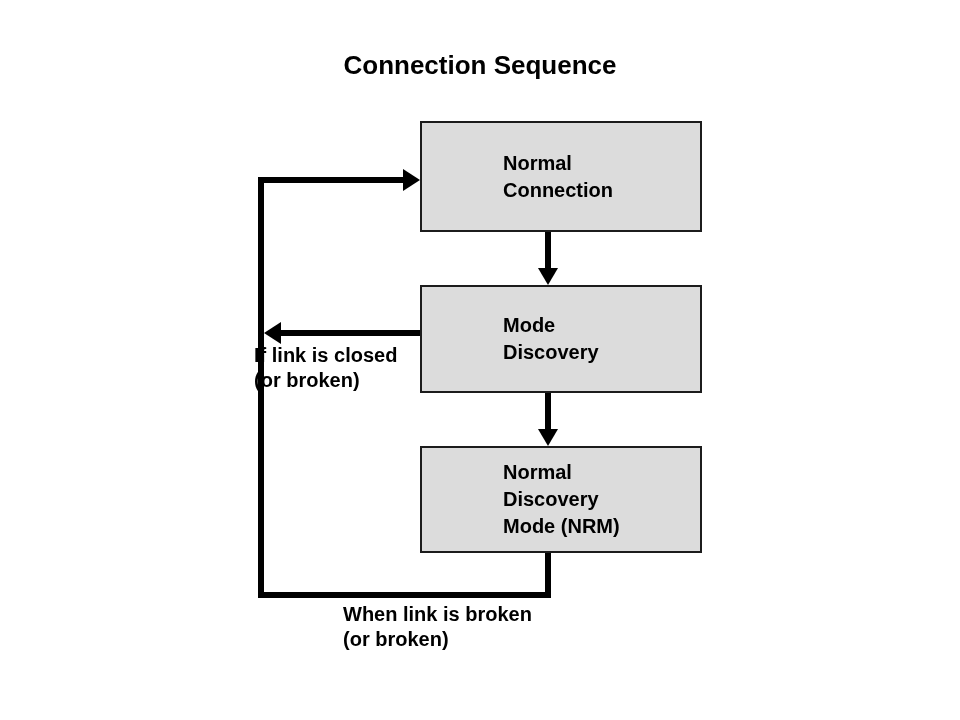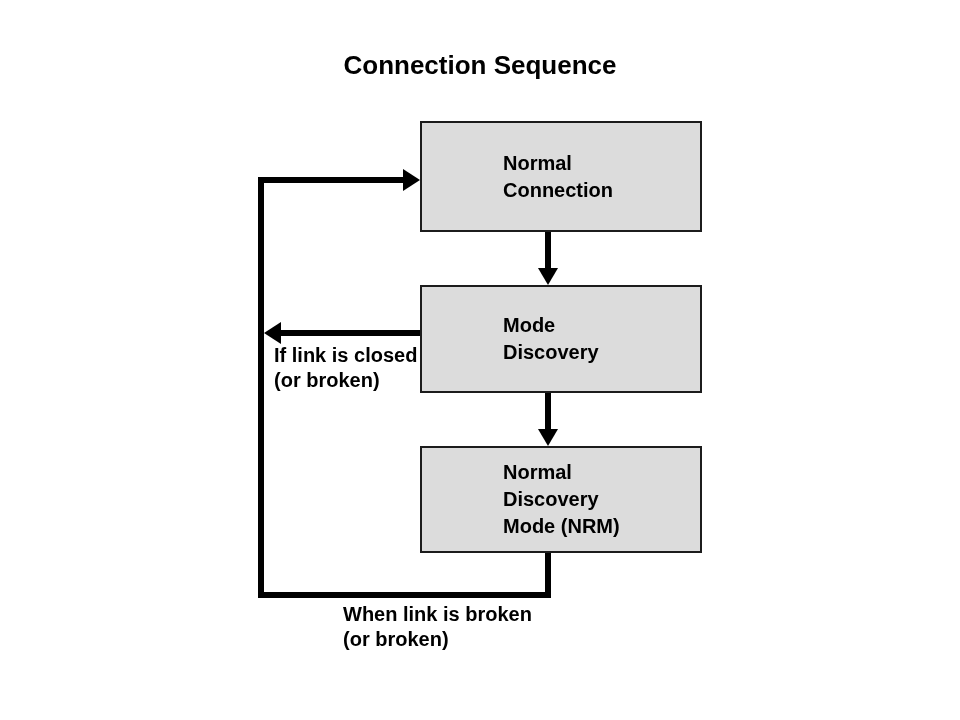--- a/index.html
+++ b/index.html
@@ -68,21 +68,21 @@
     border-right: 10px solid transparent;
     border-top: 17px solid var(--line, #000000);
   }
   .edge-label {
     position: absolute;
     font-size: 20px;
     font-weight: bold;
     line-height: 25px;
     white-space: nowrap;
   }
-  .label-if { left: 274px; top: 343px; }
+  .label-if { left: 254px; top: 343px; }
   .label-when { left: 343px; top: 602px; }
 </style>
 </head>
 <body>
 
 <div class="canvas">
 
   <div class="title">Connection Sequence</div>
 
   <div class="node node-ndm">

